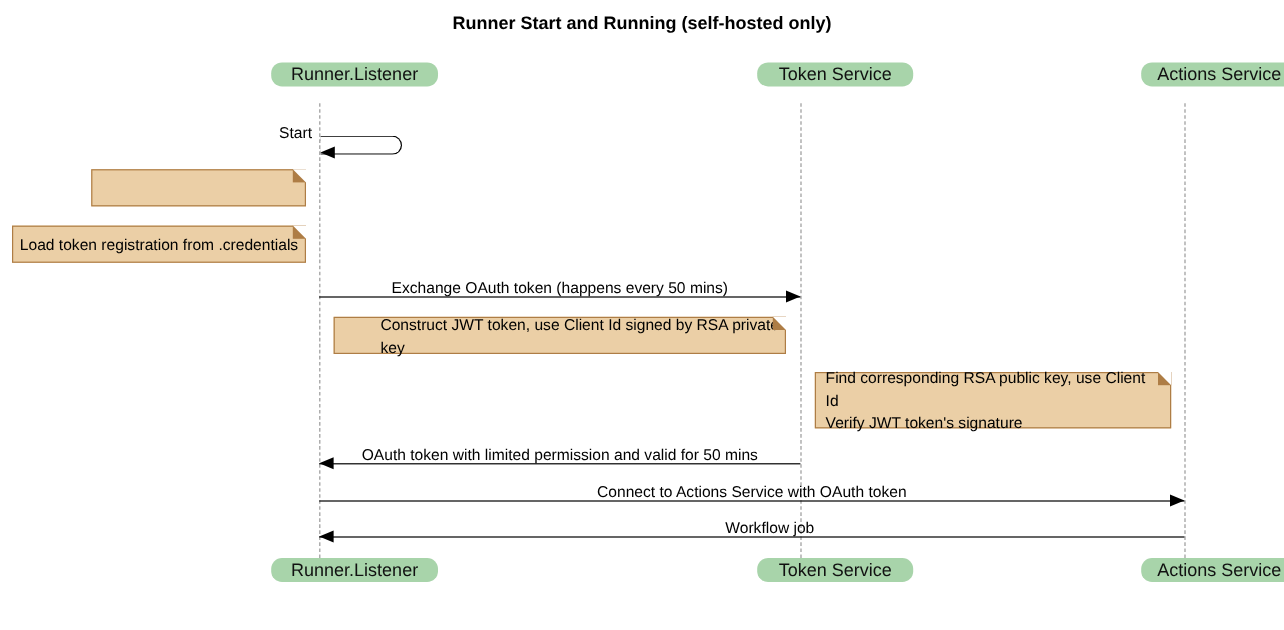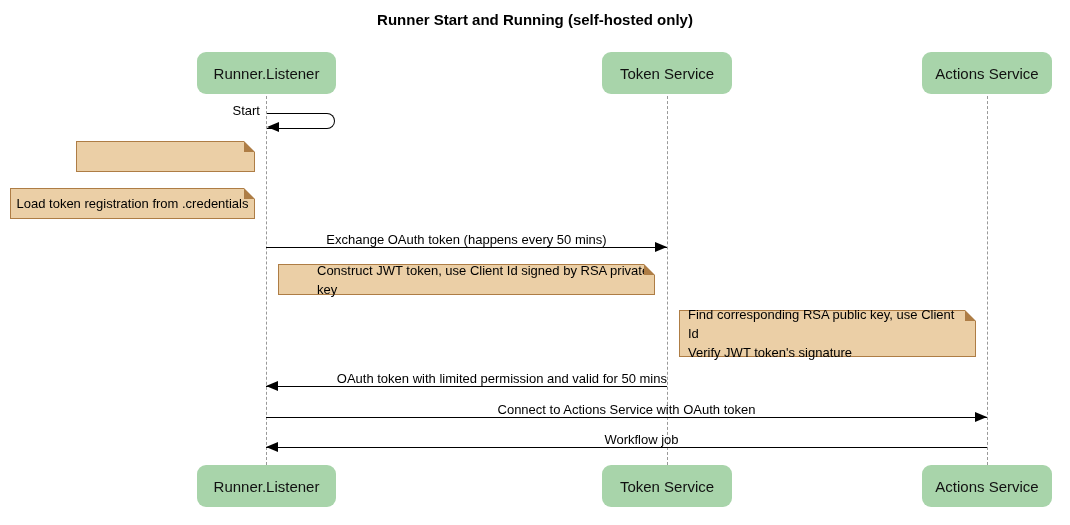--- a/index.html
+++ b/index.html
@@ -11,26 +11,27 @@
     color:#000;
     overflow:hidden;
   }
   .abs { position:absolute; }
   .title {
     top:11px; left:0; width:1070px;
     text-align:center;
     font-size:15px; font-weight:bold;
   }
   .participant {
-    height:42px;
+    height:20px;
     background:var(--participant-fill,#a8d4aa);
     border-radius:9px;
     display:flex; align-items:center; justify-content:center;
     font-size:15px;
     color:var(--participant-text,#111);
+    margin-left:29px;
   }
   .lifeline {
     width:0; top:86px; height:379px;
     border-left:1px dashed var(--lifeline,#999);
   }
   .msg-label {
     font-size:13px; text-align:center; white-space:nowrap; line-height:14px;
     background:transparent;
   }
   .msg-line { height:0; border-top:1px solid var(--arrow,#000); }
@@ -108,21 +109,21 @@
     <div class="note-fold"></div>
     <span>Construct JWT token, use Client Id signed by RSA private key</span>
   </div>
 
   <div class="abs note left-align" style="left:679px; top:310px; width:297px; height:47px;">
     <div class="note-fold"></div>
     <span>Find corresponding RSA public key, use Client Id</span>
     <span>Verify JWT token's signature</span>
   </div>
 
-  <div class="abs msg-label" style="left:266px; top:372px; width:401px;text-align:right;">OAuth token with limited permission and valid for 50 mins</div>
+  <div class="abs msg-label" style="left:266px; top:372px; width:401px;">OAuth token with limited permission and valid for 50 mins</div>
   <div class="abs msg-line" style="left:266px; top:386px; width:401px;"></div>
   <div class="abs arrow-left" style="left:266px; top:381px;"></div>
 
   <div class="abs msg-label" style="left:266px; top:403px; width:721px;">Connect to Actions Service with OAuth token</div>
   <div class="abs msg-line" style="left:266px; top:417px; width:721px;"></div>
   <div class="abs arrow-right" style="left:975px; top:412px;"></div>
 
   <div class="abs msg-label" style="left:281px; top:433px; width:721px;">Workflow job</div>
   <div class="abs msg-line" style="left:266px; top:447px; width:721px;"></div>
   <div class="abs arrow-left" style="left:266px; top:442px;"></div>

